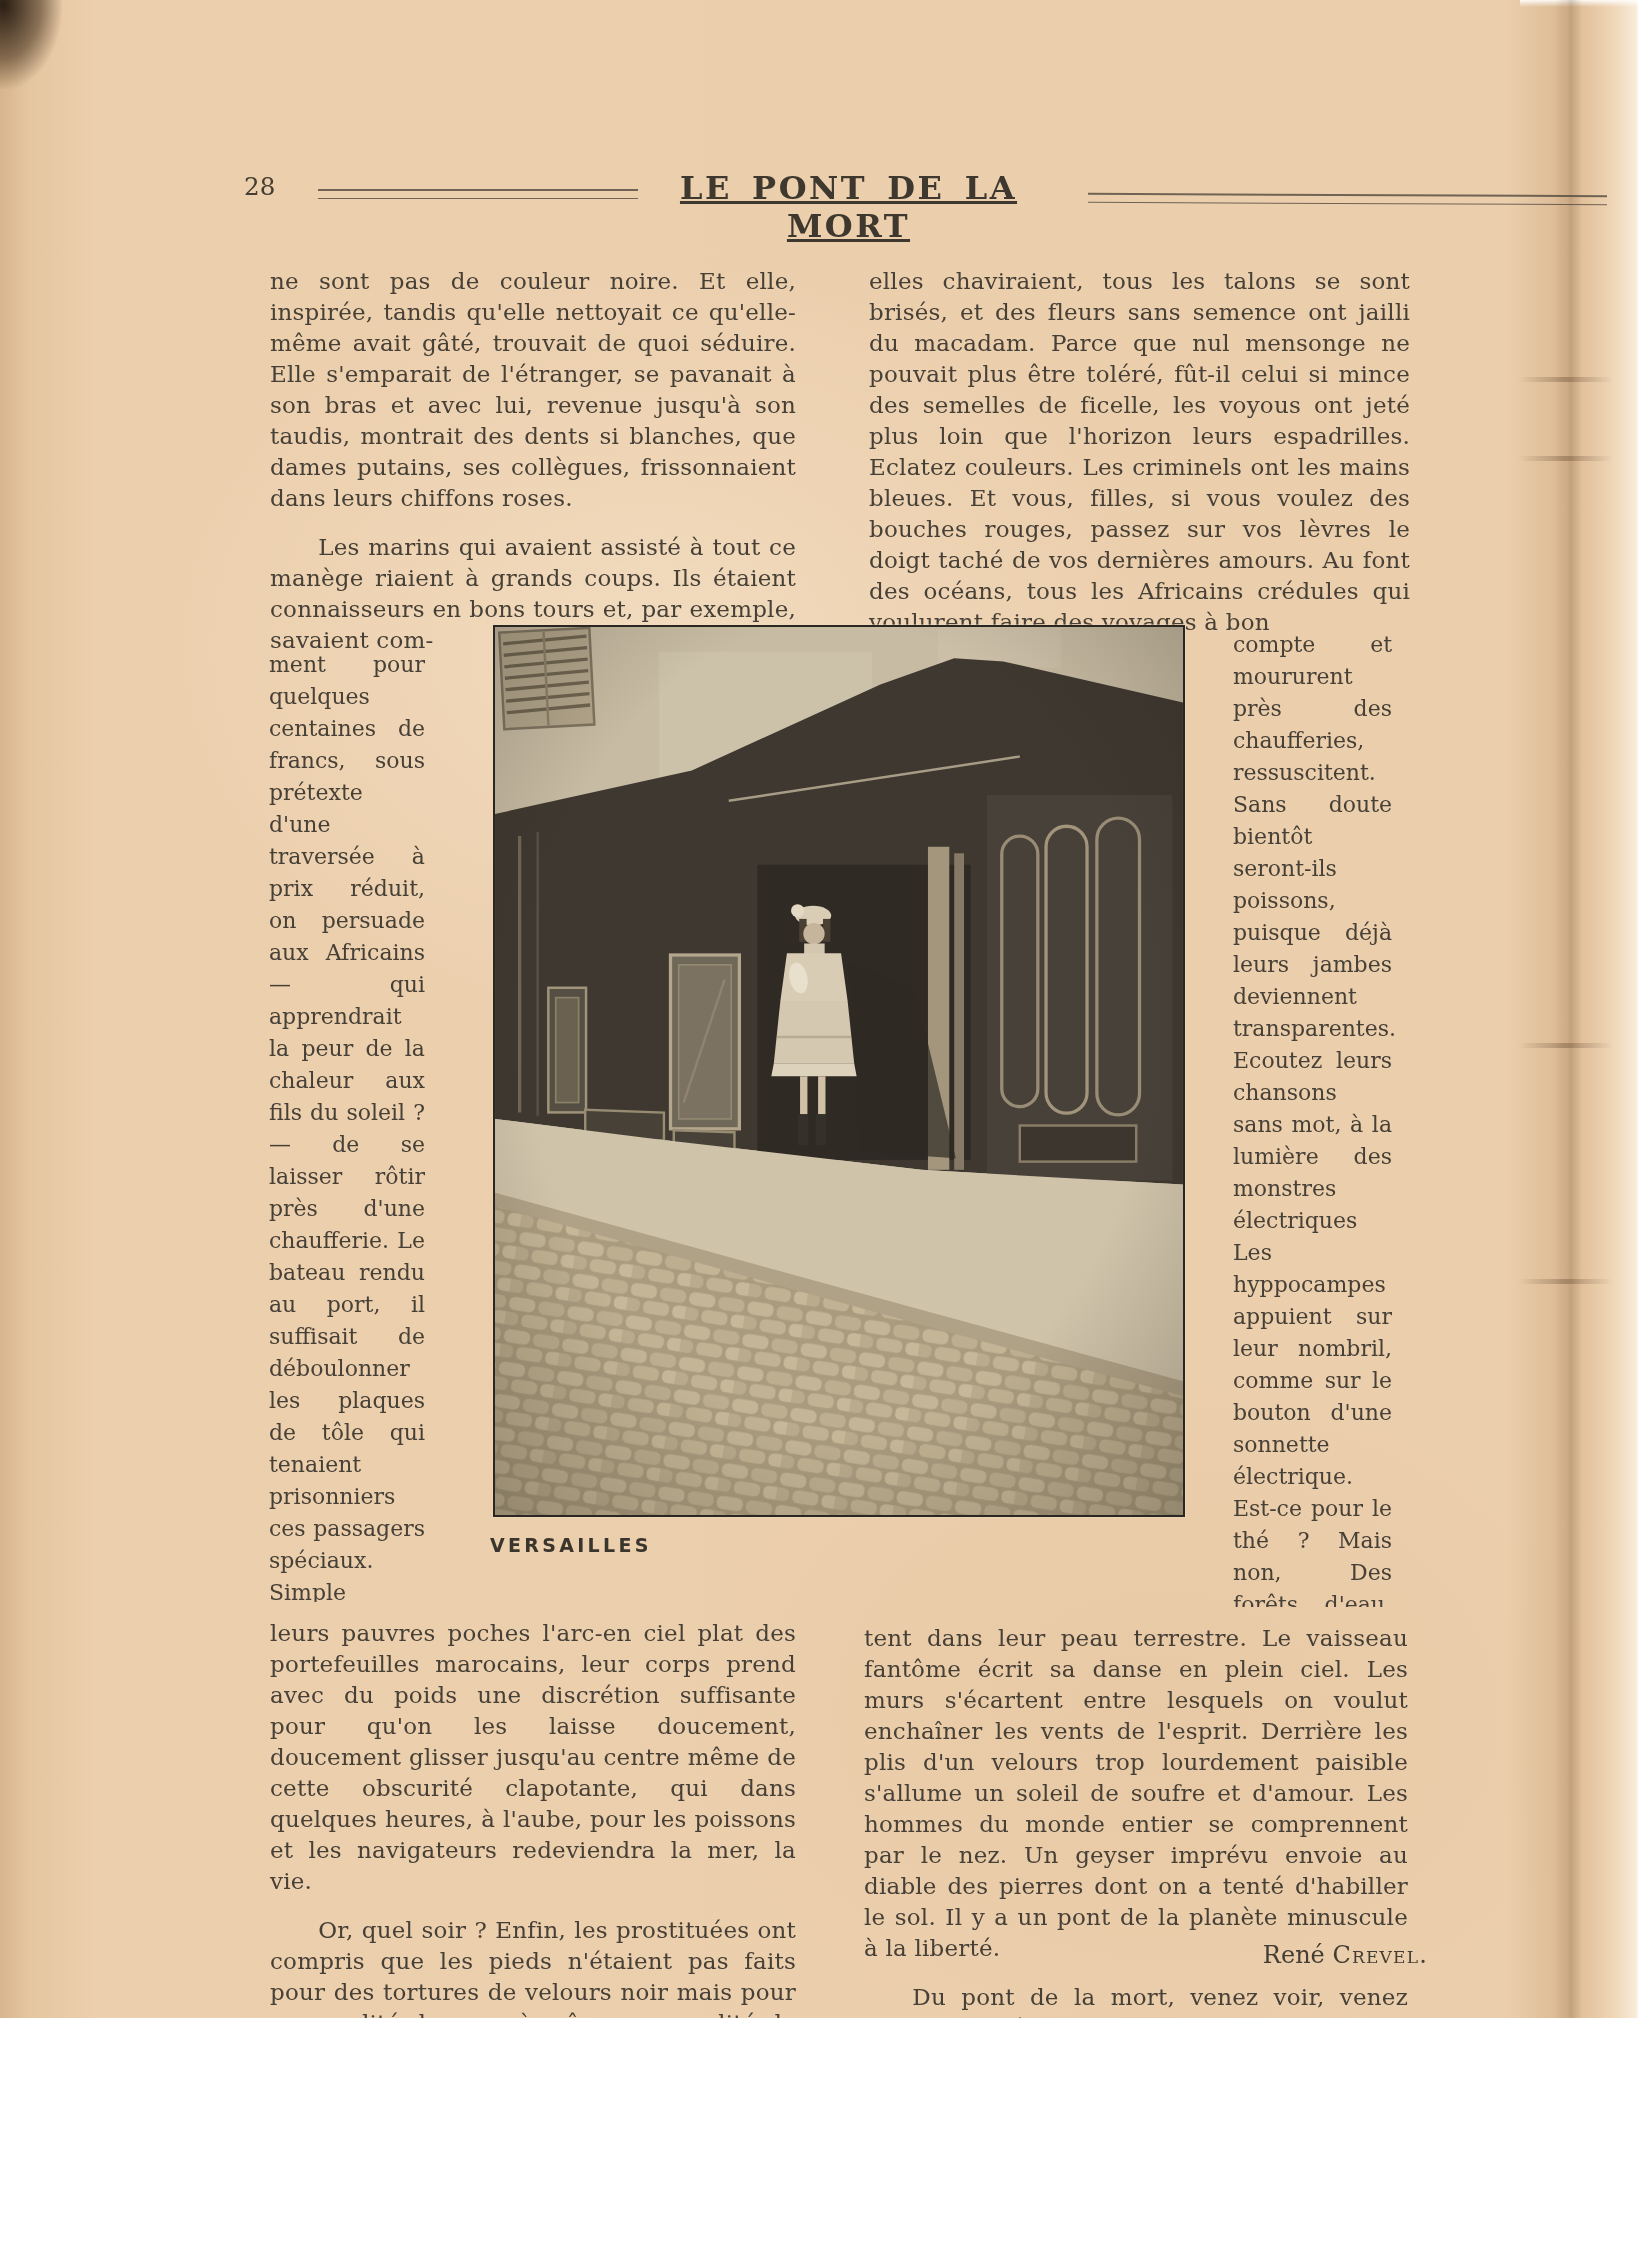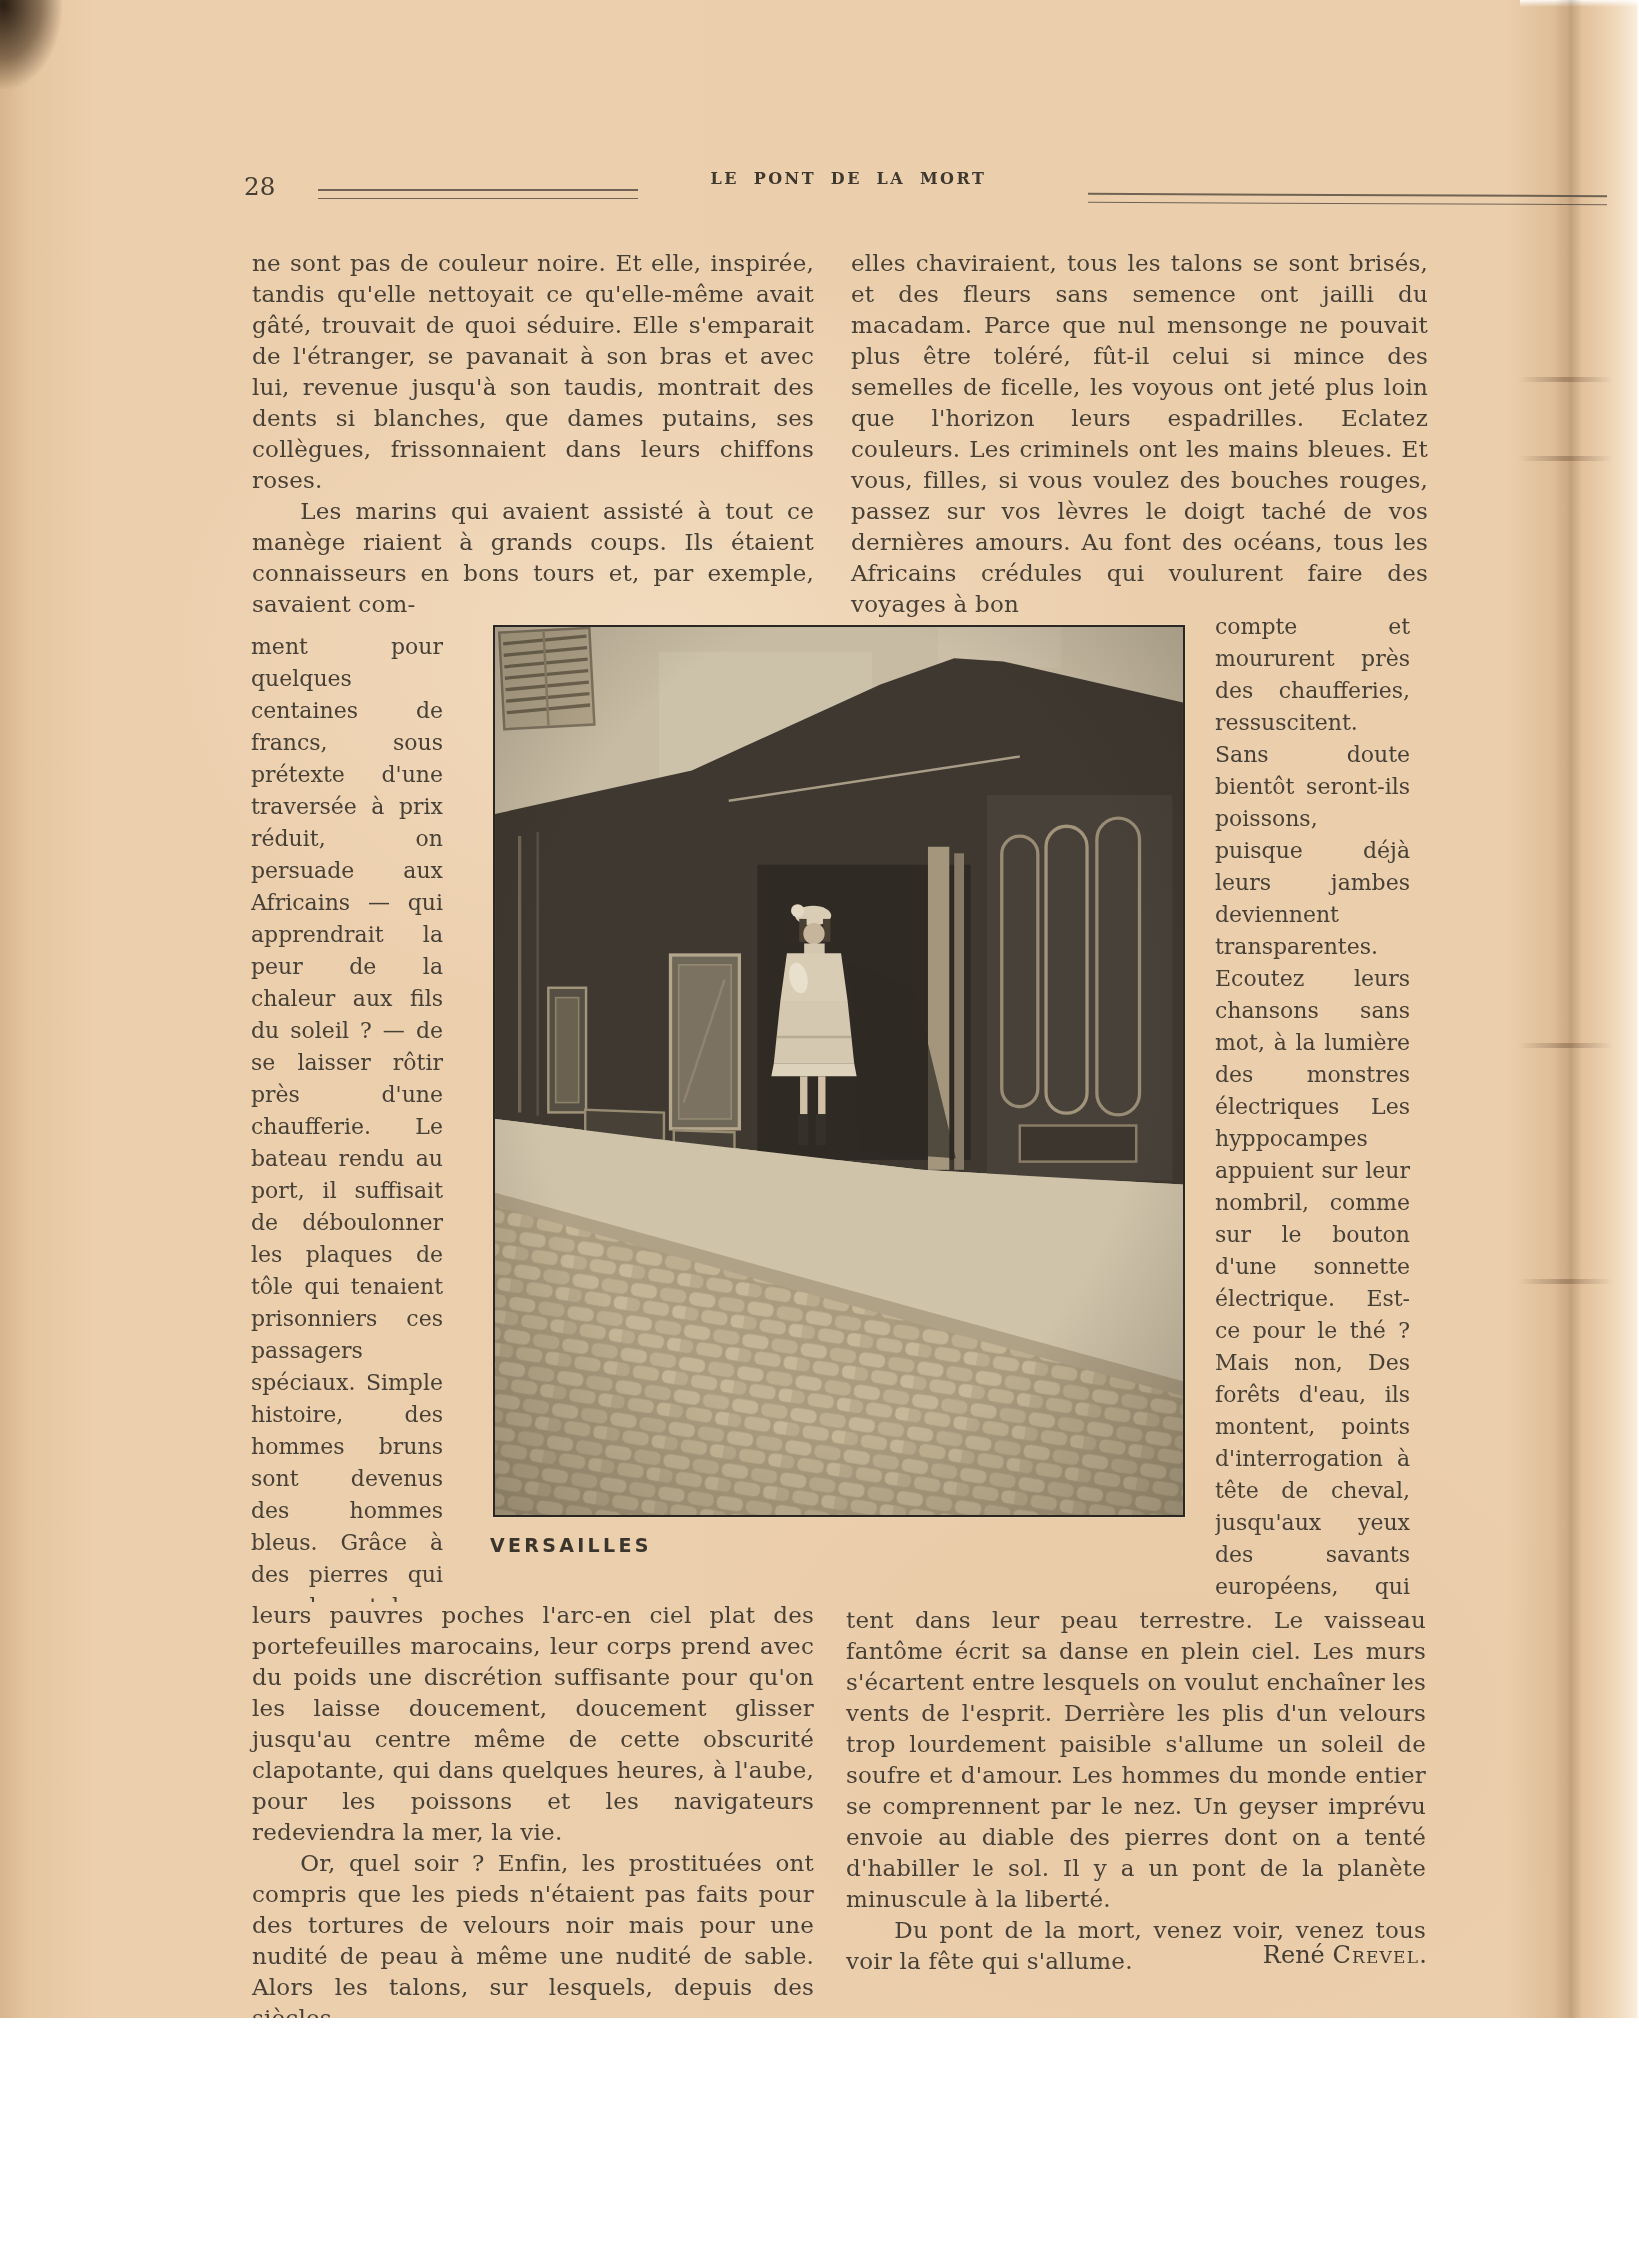--- a/index.html
+++ b/index.html
@@ -8,29 +8,29 @@
     font-family:"DejaVu Serif", serif; color:#47402f;
     background-color:#e9cbaa;
     background-image:
       radial-gradient(ellipse 738px 574px at 40% 32%, rgba(255,247,230,0.30), rgba(255,247,230,0) 70%),
       radial-gradient(ellipse 656px 492px at 70% 85%, rgba(214,175,128,0.16), rgba(214,175,128,0) 70%),
       linear-gradient(90deg, #d7b58d 0px, #e5c6a1 29px, #eccfad 98px, #ebceac 1508px,
         #dcba94 1561px, #e1bf99 1580px, #efd6b6 1613px, #f8ecd9 1636px, #ffffff 1639px);
     color:#474037;
   }
   .txt { position:absolute; text-align:justify; hyphens:auto; -webkit-hyphens:auto; }
-  .txt p { margin:0; }
+  .txt p { margin:18px; }
   p.ind { text-indent:2.1em; }
   .wide  { font-size:23px; line-height:31px; letter-spacing:0.2px; }
   .narrow{ font-size:22px; line-height:32px; }
 
   .page-number { position:absolute; left:244px; top:172px; font-size:24.6px; color:#453e33; }
   .masthead-title {
     position:absolute; left:670px; top:169px; width:357px; text-align:center;
-    font-size:16px; font-weight:bold; letter-spacing:2.5px; word-spacing:6.6px; color:#3e382f;
+    font-size:32px; font-weight:bold; letter-spacing:2.5px; word-spacing:6.6px; color:#3e382f;text-decoration:underline;
   }
   .rule { position:absolute; height:6.6px; border-top:2.5px solid #595145; border-bottom:1.6px solid #595145; opacity:0.85; }
   .rule-left  { left:318px; top:189px; width:320px; }
   .rule-right { left:1088px; top:194px; width:519px; transform:rotate(0.25deg); }
 
   .photo-frame {
     position:absolute; left:493px; top:625px; width:688px; height:888px;
     border:2.5px solid #2b2620; background:#c7bba3; box-shadow:0 0 0 0.8px rgba(240,225,200,0.5);
   }
   .photo-caption {

